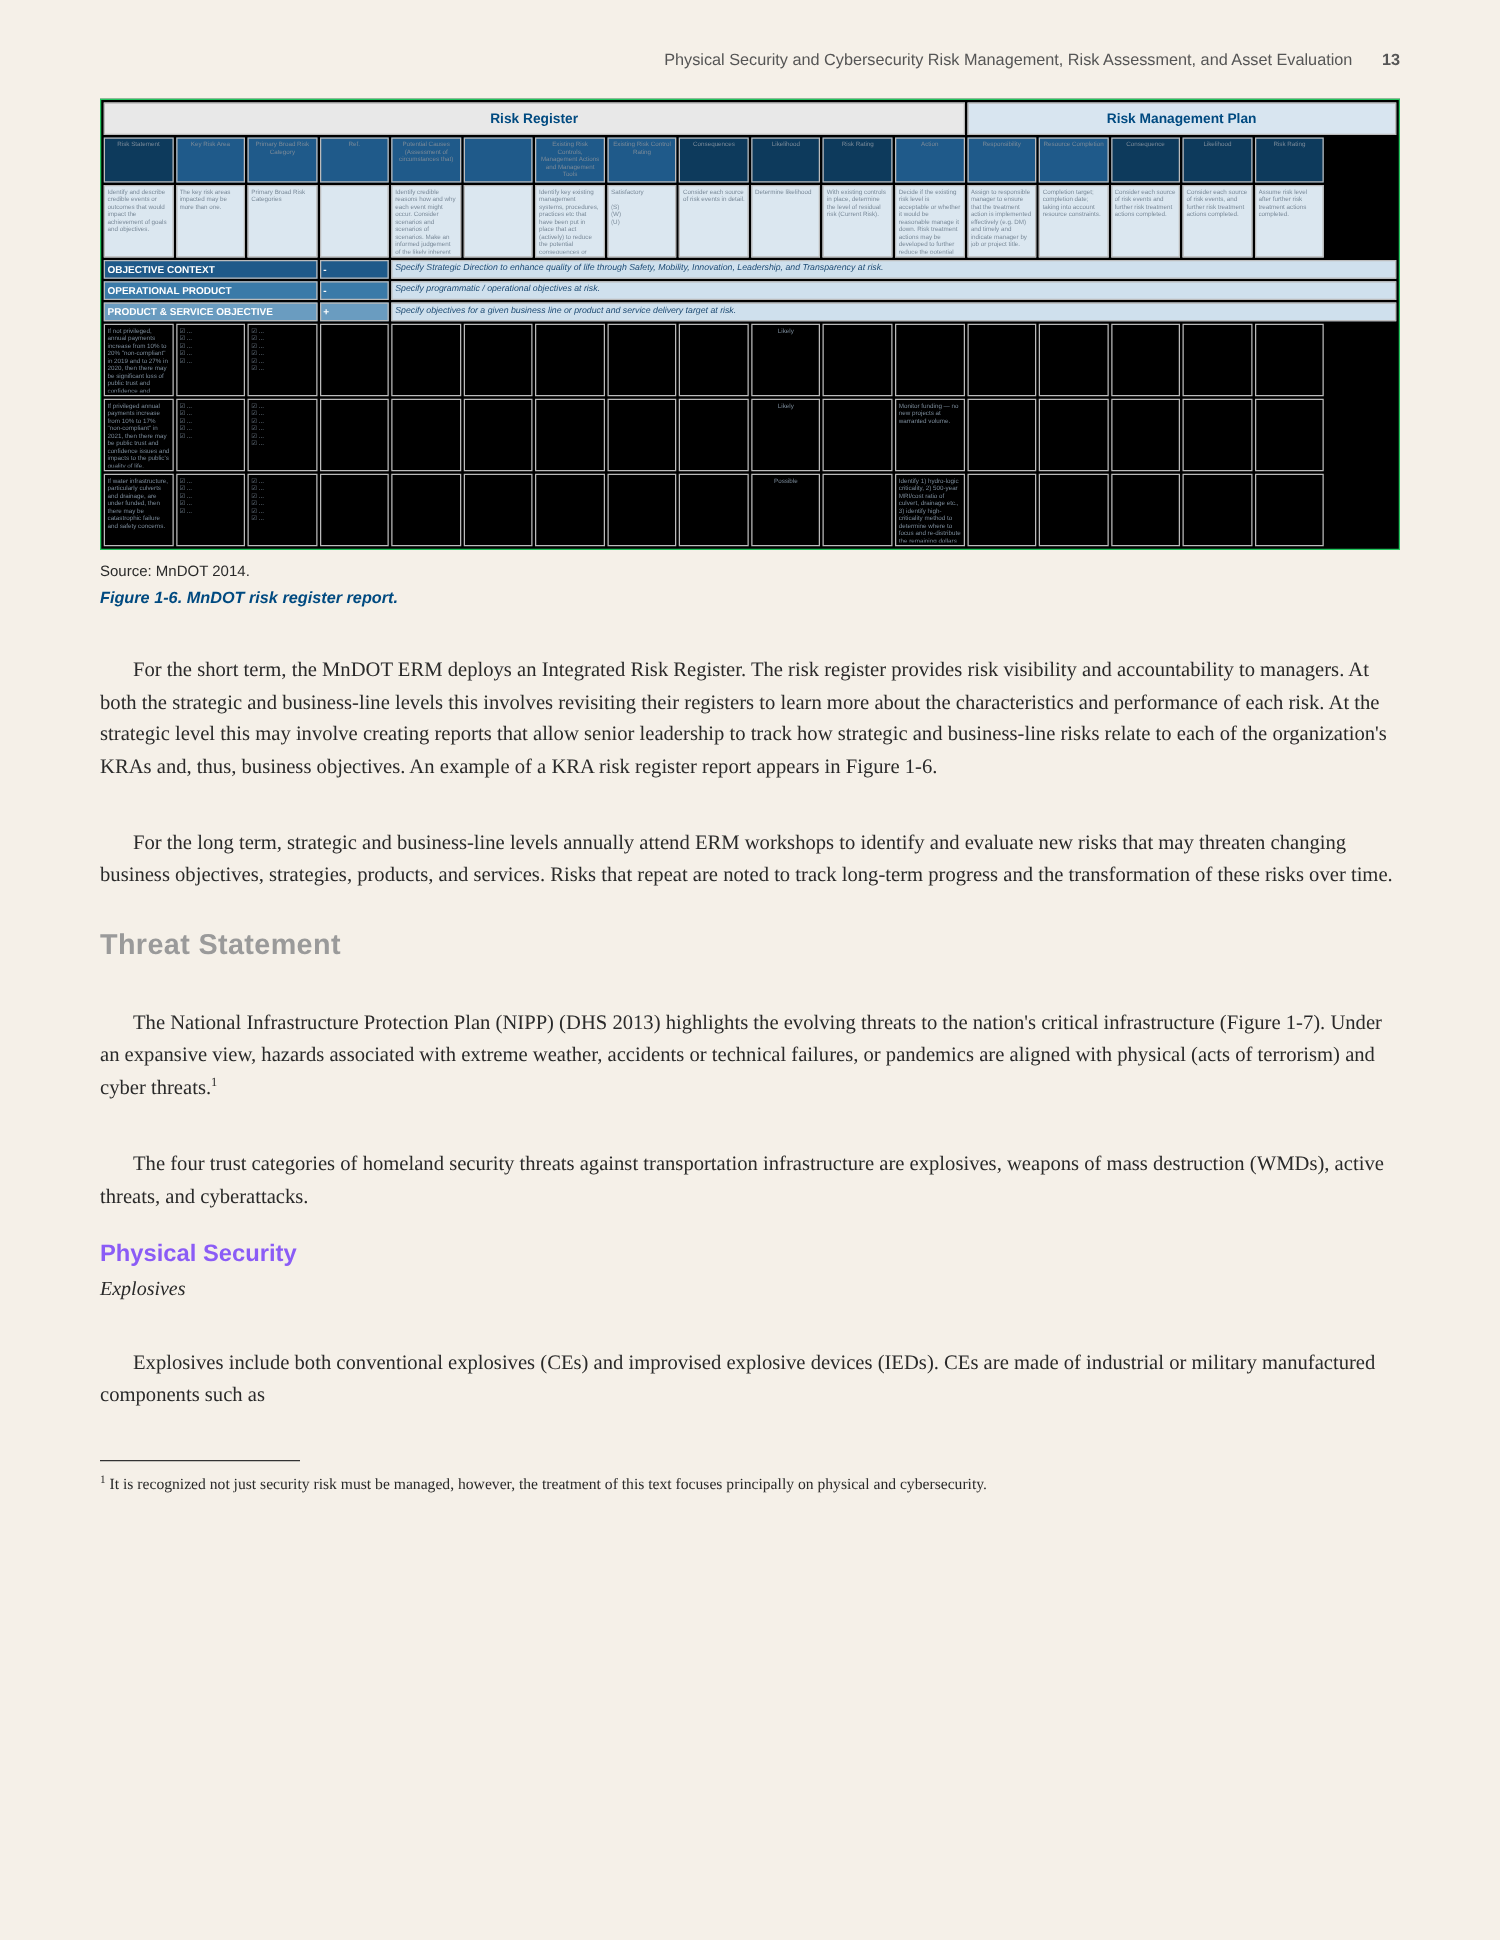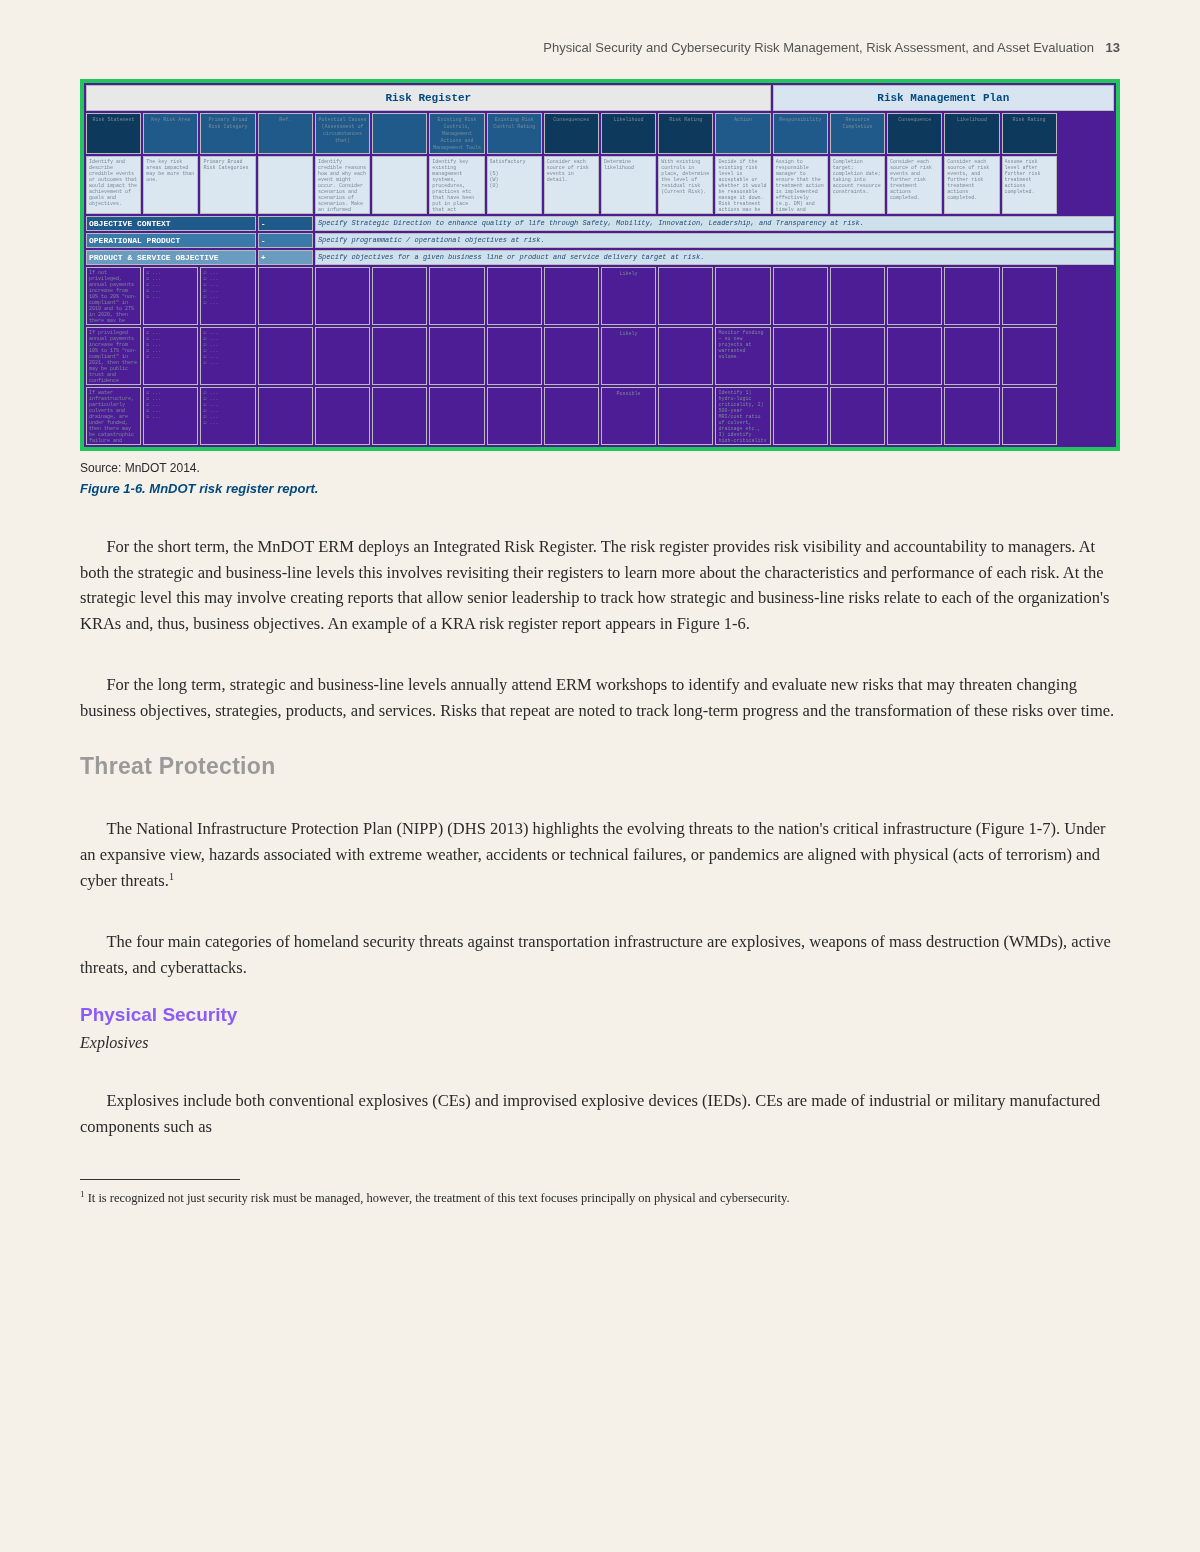--- a/index.html
+++ b/index.html
@@ -11,27 +11,27 @@
     color: #2a2a2a;
     padding: 40px 80px 60px 80px;
   }
   .running-head {
     text-align: right;
     font-size: 13px;
     color: #555;
     margin-bottom: 24px;
     font-family: Arial, sans-serif;
   }
-  .running-head .pagenum { font-weight: bold; margin-left: 8px; text-align: center; }
+  .running-head .pagenum { font-weight: bold; margin-left: 20px; text-align: center; }
   .figure-wrap { margin-bottom: 8px; }
   .risk-table {
     width: 100%;
-    border: 4px solid #22c55e;
-    background: #4c1d95;
-    font-family: Liberation Mono, monospace;
+    border: 1px solid #22c55e;
+    background: #000000;
+    font-family: Liberation Sans, sans-serif;
     font-size: 6px;
     table-layout: fixed;
   }
   .risk-table td, .risk-table th { border: 1px solid #bbb; vertical-align: top; padding: 2px; }
   .title-row td { text-align: center; font-size: 11px; font-weight: bold; padding: 6px; }
   .title-left { background: #e8e8e8; color:#004a80; }
   .title-right { background: #d8e5f0; color:#004a80; }
   .hdr-blue { background: #1f5a8a; color: #fff; font-size: 6px; text-align:center; }
   .hdr-dblue { background: #0d3a5c; color:#fff; text-align:center; }
   .cell-lblue { background:#dbe7f0; color:#2a4a66; }
@@ -284,27 +284,27 @@
   </tbody>
     </table>
 </div>
 
 <div class="source">Source: MnDOT 2014.</div>
 <div class="fig-caption">Figure 1-6.   MnDOT risk register report.</div>
 
 <p class="body">For the short term, the MnDOT ERM deploys an Integrated Risk Register. The risk register provides risk visibility and accountability to managers. At both the strategic and business-line levels this involves revisiting their registers to learn more about the characteristics and performance of each risk. At the strategic level this may involve creating reports that allow senior leadership to track how strategic and business-line risks relate to each of the organization's KRAs and, thus, business objectives. An example of a KRA risk register report appears in Figure 1-6.</p>
 <p class="body">For the long term, strategic and business-line levels annually attend ERM workshops to identify and evaluate new risks that may threaten changing business objectives, strategies, products, and services. Risks that repeat are noted to track long-term progress and the transformation of these risks over time.</p>
 
-<h2 class="section">Threat Protection</h2>
+<h2 class="section">Threat Statement</h2>
 
 <p class="body">
   <span>The National Infrastructure Protection Plan (NIPP) (DHS 2013) highlights the evolving threats to the nation's critical infrastructure (Figure 1-7). Under an expansive view, hazards associated with extreme weather, accidents or technical failures, or pandemics are aligned with physical (acts of terrorism) and cyber threats.</span><sup class="ref">1</sup>
 </p>
 
-<p class="body">The four main categories of homeland security threats against transportation infrastructure are explosives, weapons of mass destruction (WMDs), active threats, and cyberattacks.</p>
+<p class="body">The four trust categories of homeland security threats against transportation infrastructure are explosives, weapons of mass destruction (WMDs), active threats, and cyberattacks.</p>
 
 <h3 class="sub">Physical Security</h3>
 <h4 class="subsub">Explosives</h4>
 
 <p class="body">Explosives include both conventional explosives (CEs) and improvised explosive devices (IEDs). CEs are made of industrial or military manufactured components such as</p>
 
 <hr class="footnote-rule">
 <p class="footnote">
   <sup>1</sup>
   <span>It is recognized not just security risk must be managed, however, the treatment of this text focuses principally on physical and cybersecurity.</span>

